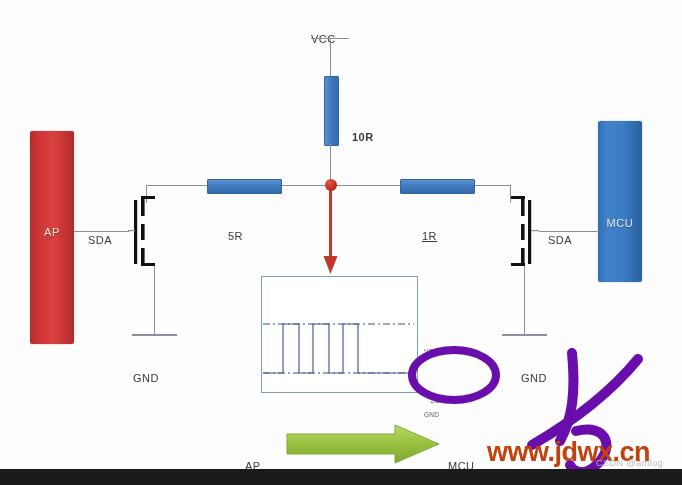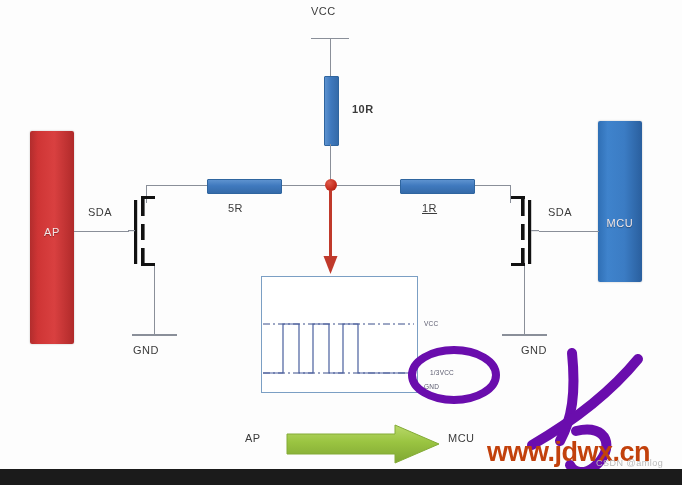--- a/index.html
+++ b/index.html
@@ -15,20 +15,21 @@
     overflow: hidden;
     font-family: "Liberation Sans", sans-serif;
   }
   .lbl {
     position: absolute;
     color: #3b3b3b;
     font-size: 11px;
     letter-spacing: 0.5px;
     white-space: nowrap;
     font-family: "Liberation Sans", sans-serif;
+    margin-top: 28px;
   }
   .lbl-sm { font-size: 6.5px; color: #5a5a6e; letter-spacing: 0.2px; }
   .wire {
     position: absolute;
     background: #8a8f99;
   }
   .wire-h { height: 1px; }
   .wire-v { width: 1px; }
   .chip {
     position: absolute;

